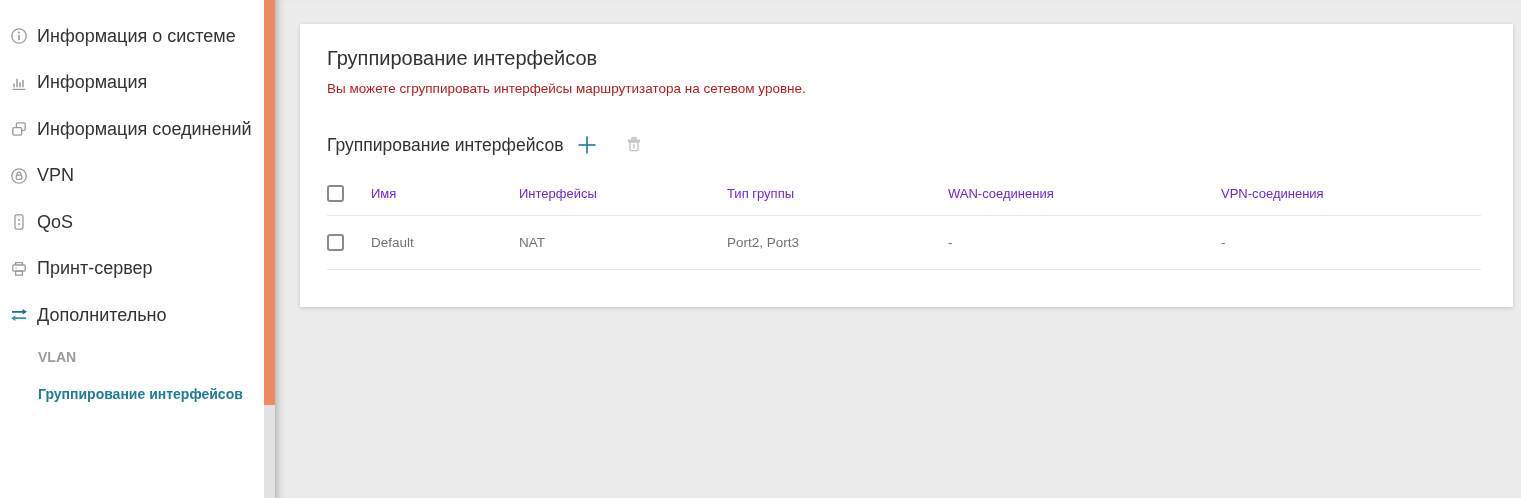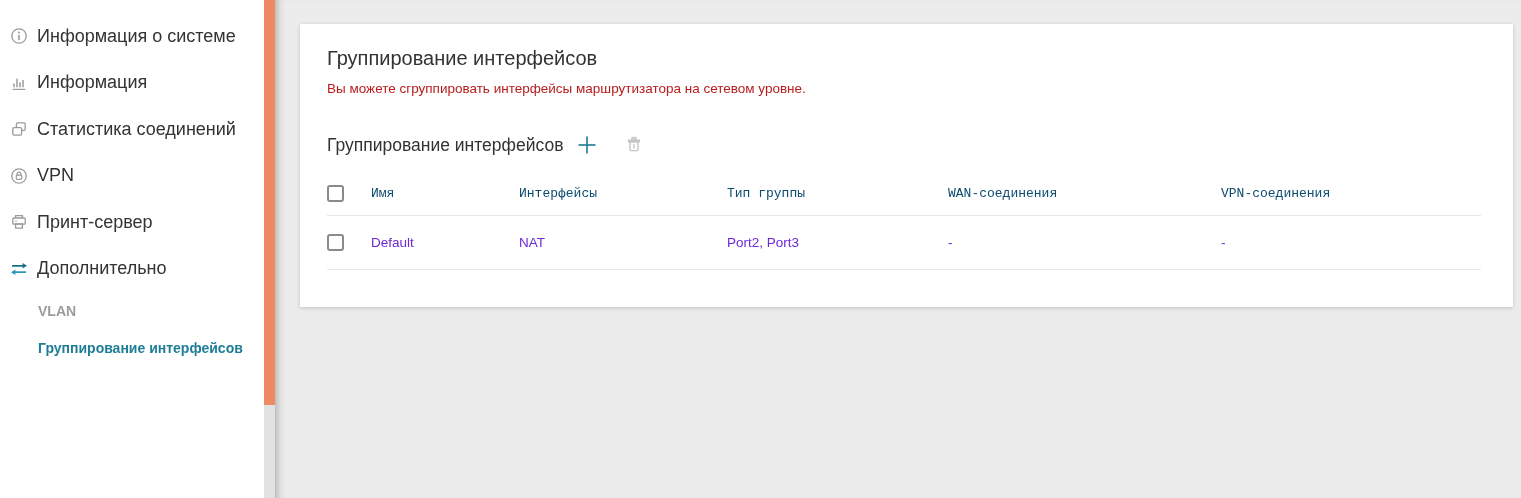--- a/index.html
+++ b/index.html
@@ -65,22 +65,22 @@
   
   .gtable { margin-top: 13px; width: 1154px; }
   .trow {
     display: grid;
     grid-template-columns: 44px 148px 208px 221px 273px 1fr;
     align-items: center;
     border-bottom: 1px solid #e8e8e8;
   }
   .trow.head { height: 45px; }
   .trow.data { height: 54px; }
-  .th { font-size: 13px; color: #0c4a6e; font-weight: 400; font-family: Liberation Mono, monospace; }
-  .td { font-size: 13.5px; color: #6d28d9; }
+  .th { font-size: 13px; color: #6d28d9; font-weight: 400; }
+  .td { font-size: 13.5px; color: #737373; }
   .cb {
     width: 17px; height: 17px;
     border: 2px solid #8a8a8a;
     border-radius: 3px;
     background: #fff;
     cursor: pointer;
   }
   svg { display: block; }
 </style>
 </head>
@@ -114,34 +114,44 @@
       <span>Информация</span>
     </div>
 
     <div class="nav-item">
       <span class="ic">
         <svg width="18" height="18" viewBox="0 0 18 18">
             <rect x="6.4" y="2.9" width="8.8" height="7.4" rx="1.3" fill="none" stroke="#9b9b9b" stroke-width="1.3"></rect>
             <rect x="2.8" y="7.7" width="8.8" height="7.4" rx="1.3" fill="#ffffff" stroke="#9b9b9b" stroke-width="1.3"></rect>
           </svg>
       </span>
-      <span>Статистика соединений</span>
+      <span>Информация соединений</span>
     </div>
 
     <div class="nav-item">
       <span class="ic">
         <svg width="18" height="18" viewBox="0 0 18 18" fill="none" stroke="#9b9b9b">
             <circle cx="9" cy="9" r="7.2" stroke-width="1.3"></circle>
             <path d="M7.1 8.2V7a1.9 1.9 0 0 1 3.8 0v1.2" stroke-width="1.2"></path>
             <rect x="6.3" y="8.2" width="5.4" height="4.2" rx="0.8" stroke-width="1.2"></rect>
           </svg>
       </span>
       <span>VPN</span>
     </div>
 
+    <div class="nav-item">
+      <span class="ic">
+        <svg width="18" height="18" viewBox="0 0 18 18">
+            <rect x="5" y="1.8" width="8" height="14.4" rx="1.8" fill="none" stroke="#9b9b9b" stroke-width="1.3"></rect>
+            <circle cx="9" cy="7" r="0.95" fill="#9b9b9b"></circle>
+            <circle cx="9" cy="11" r="0.95" fill="#9b9b9b"></circle>
+          </svg>
+      </span>
+      <span>QoS</span>
+    </div>
 
     <div class="nav-item">
       <span class="ic">
         <svg width="18" height="18" viewBox="0 0 18 18" fill="none" stroke="#9b9b9b" stroke-width="1.3">
             <path d="M5.6 5V2.6h6.8V5"></path>
             <rect x="2.8" y="5" width="12.4" height="6.2" rx="1"></rect>
             <path d="M5.6 10.8h6.8v4.4H5.6z"></path>
             <path d="M5.2 8h1.6" stroke-width="1.1"></path>
           </svg>
       </span>

